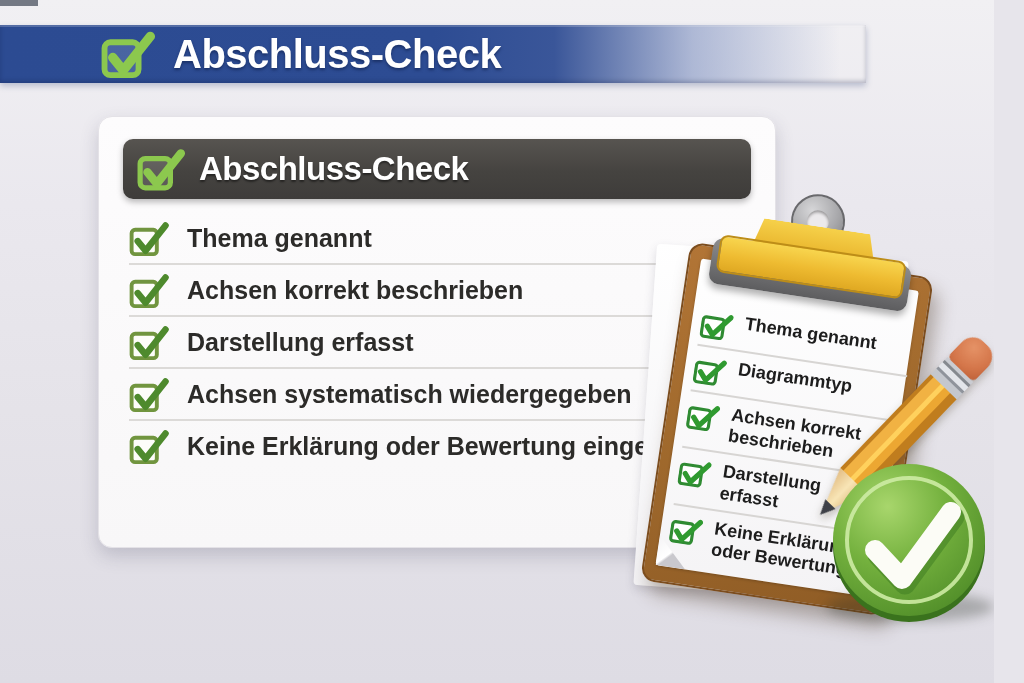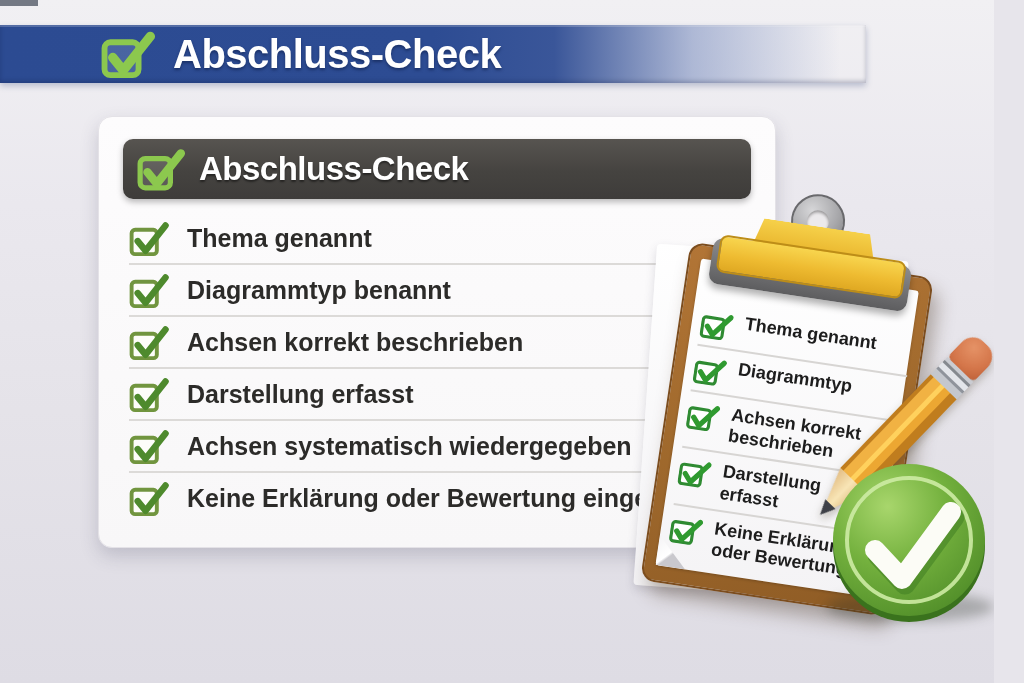--- a/index.html
+++ b/index.html
@@ -190,26 +190,20 @@
           <use href="#cb-light"></use>
         </svg>
       <div class="card-title">Abschluss-Check</div>
     </div>
     <div class="checklist">
       <div class="check-row">
         <svg class="cb-icon" viewBox="0 0 46 42">
             <use href="#cb-dark"></use>
           </svg>
         <div class="row-label">Thema genannt</div>
-      </div>
-      <div class="check-row">
-        <svg class="cb-icon" viewBox="0 0 46 42">
-            <use href="#cb-dark"></use>
-          </svg>
-        <div class="row-label">Diagrammtyp benannt</div>
       </div>
       <div class="check-row">
         <svg class="cb-icon" viewBox="0 0 46 42">
             <use href="#cb-dark"></use>
           </svg>
         <div class="row-label">Achsen korrekt beschrieben</div>
       </div>
       <div class="check-row">
         <svg class="cb-icon" viewBox="0 0 46 42">
             <use href="#cb-dark"></use>

